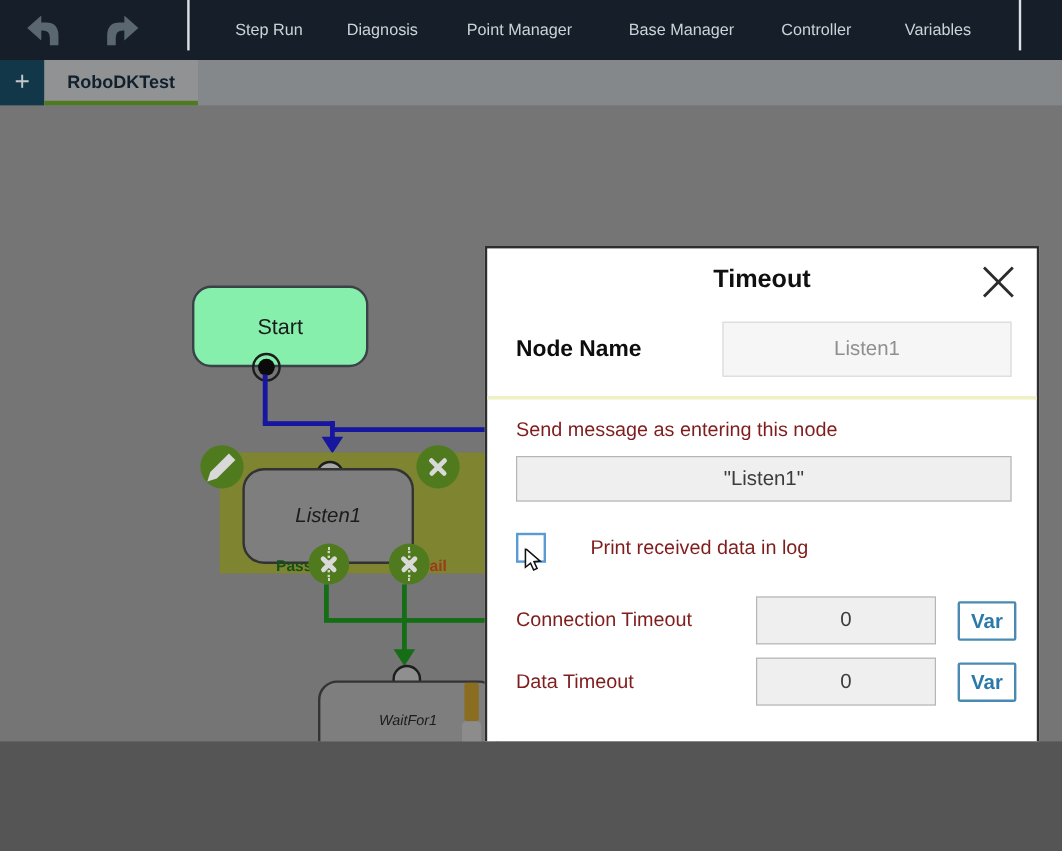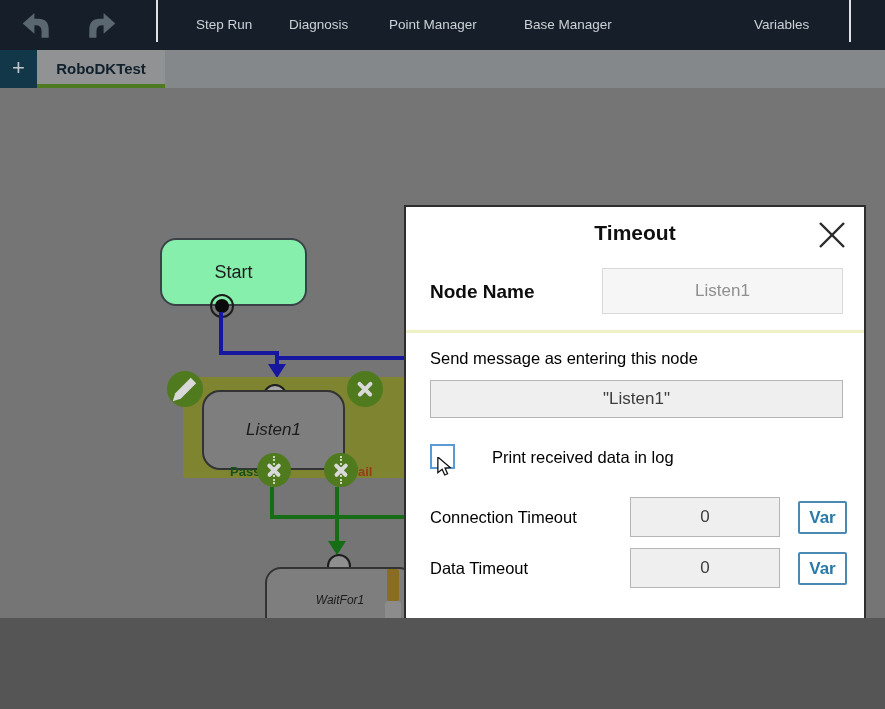--- a/index.html
+++ b/index.html
@@ -41,21 +41,21 @@
   .arr-down-green{position:absolute;width:0;height:0;border-left:9px solid transparent;
                   border-right:9px solid transparent;border-top:14px solid #156e15;}
   .port-label{position:absolute;font-size:13px;font-weight:bold;}
 
   
   .modal{position:absolute;left:404px;top:205px;width:462px;height:492px;background:#fff;
          border:2px solid #2e2e2e;box-sizing:border-box;z-index:100;}
   .m-title{position:absolute;top:14px;left:0;width:100%;text-align:center;font-size:21px;
            font-weight:bold;color:#101010;}
   .m-close{position:absolute;right:14px;top:10px;width:36px;height:36px;cursor:pointer;}
-  .m-label{position:absolute;font-size:16.5px;color:#000000;white-space:nowrap;}
+  .m-label{position:absolute;font-size:16.5px;color:#7f1d1d;white-space:nowrap;}
   .m-label-bold{position:absolute;font-size:19px;font-weight:bold;color:#0d0d0d;white-space:nowrap;}
   .m-div{position:absolute;left:0;top:123px;width:100%;height:3px;background:#eef0c6;}
   .m-input{position:absolute;background:#efefef;border:1px solid #b5b5b5;text-align:center;
            font-size:17px;color:#3c3c3c;font-family:"Liberation Sans",sans-serif;box-sizing:border-box;padding:0;}
   .m-input.name{background:#f6f6f6;border:1px solid #d9d9d9;color:#8f8f8f;}
   .var-btn{position:absolute;width:49px;height:33px;background:#fff;border:2px solid #4a8ab2;
            color:#2a79a8;font-weight:bold;font-size:17px;border-radius:2px;line-height:29px;
            text-align:center;box-sizing:border-box;cursor:pointer;}
   .cbx{position:absolute;left:24px;top:237px;width:25px;height:25px;border:2px solid #5b9bd5;
        background:#fff;box-sizing:border-box;cursor:pointer;}
@@ -78,20 +78,21 @@
     <div class="tool-icon" style="left:82px;">
       <svg width="38" height="26" viewBox="0 0 24 20" style="transform:scaleX(-1)">
           <path d="M1 8 L10 0 L10 4.5 H13 Q21 4.5 21 13 V19 H15.5 V14 Q15.5 9.5 11 9.5 H10 V16 Z" fill="#5a6771"></path>
         </svg>
     </div>
     <div class="tb-div" style="left:156px;"></div>
     <span class="menu-item" style="left:196px;">Step Run</span>
     <span class="menu-item" style="left:389px;">Point Manager</span>
     <span class="menu-item" style="left:289px;">Diagnosis</span>
     <span class="menu-item" style="left:524px;">Base Manager</span>
+    <span class="menu-item" style="left:651px;">Controller</span>
     <span class="menu-item" style="left:754px;">Variables</span>
     <div class="tb-div" style="left:849px;"></div>
   </div>
 
   <div class="tabbar">
     <div class="tab-add">+</div>
     <div class="tab">
       <span>RoboDKTest</span>
       <div class="tab-underline"></div>
     </div>

